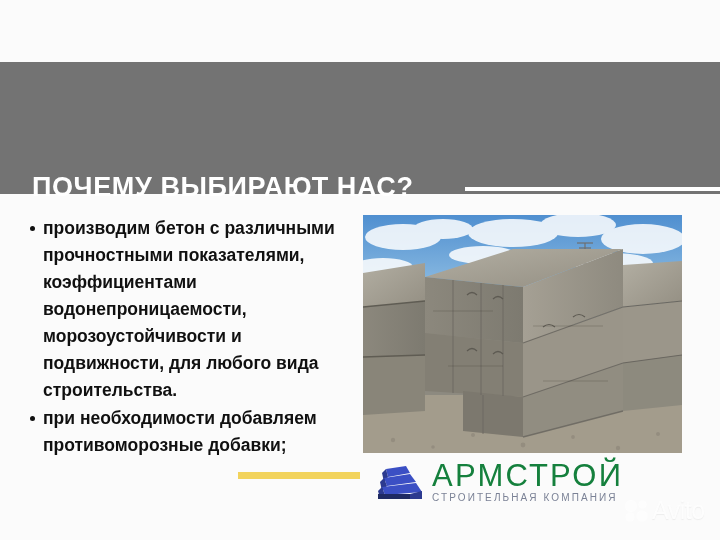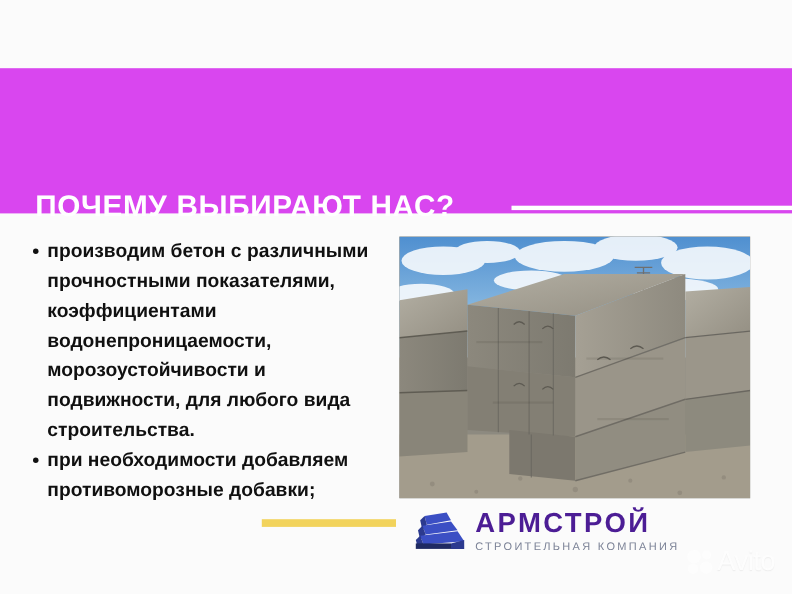--- a/index.html
+++ b/index.html
@@ -13,21 +13,21 @@
     position:relative;
     width:720px; height:540px;
     background:#fbfbfb;
   }
 
   
   .header-band {
     position:absolute;
     left:0; top:62px;
     width:720px; height:132px;
-    background:#d946ef;
+    background:#737373;
   }
   .header-title {
     position:absolute;
     left:32px; top:110px;
     font-size:27px;
     font-weight:bold;
     letter-spacing:0.6px;
     color:#ffffff;
     white-space:nowrap;
   }
@@ -85,24 +85,24 @@
   .logo {
     position:absolute;
     left:376px; top:461px;
     display:flex;
     align-items:center;
     gap:9px;
   }
   .logo-mark { width:47px; height:37px; flex:none; }
   .logo-text { display:flex; flex-direction:column; }
   .logo-name {
-    font-size:25px;
-    font-weight:bold;
+    font-size:31px;
+    font-weight:normal;
     letter-spacing:2.2px;
-    color:#4c1d95;
+    color:#15803d;
     line-height:30px;
   }
   .logo-sub {
     font-size:10px;
     letter-spacing:2.1px;
     color:#7b8296;
     line-height:11px;
     margin-top:1px;
   }
 

